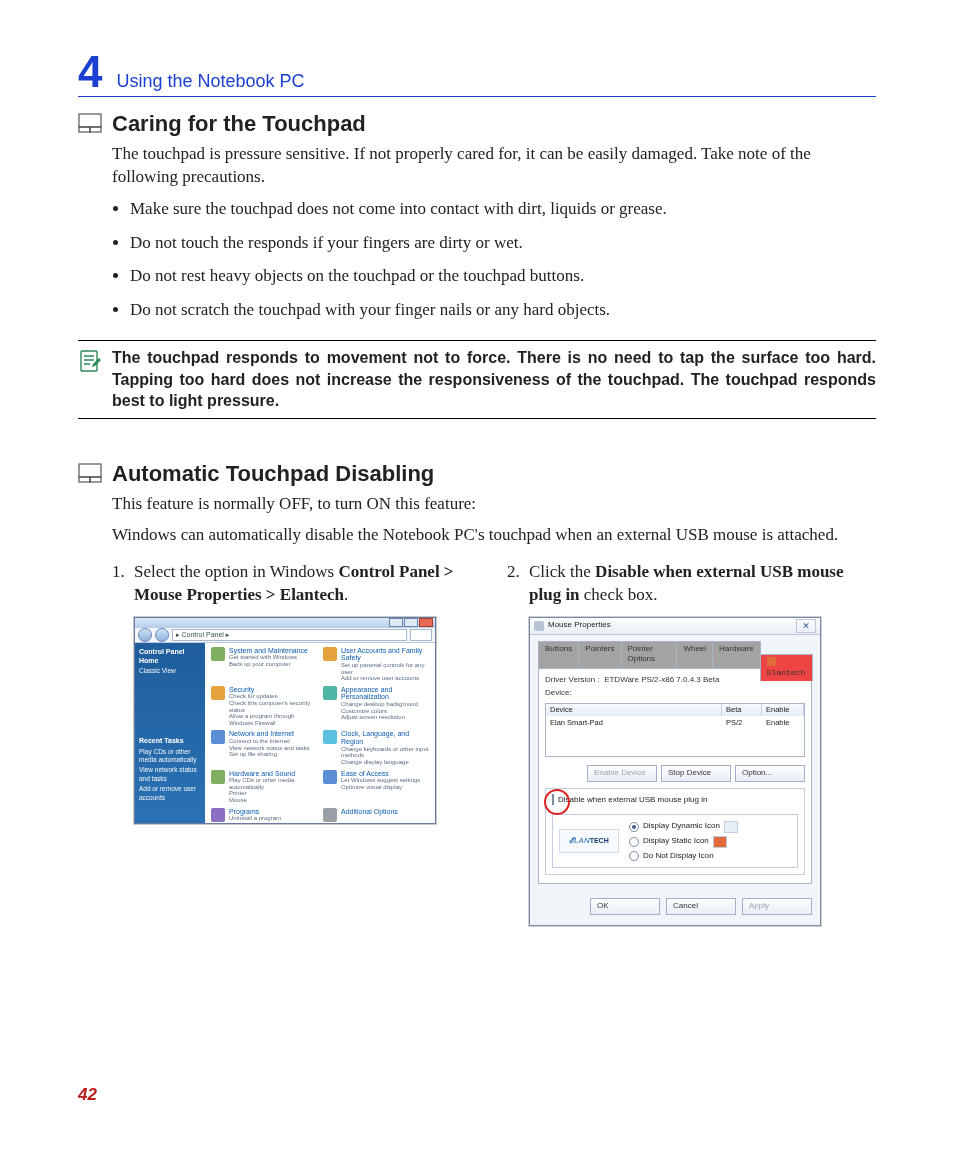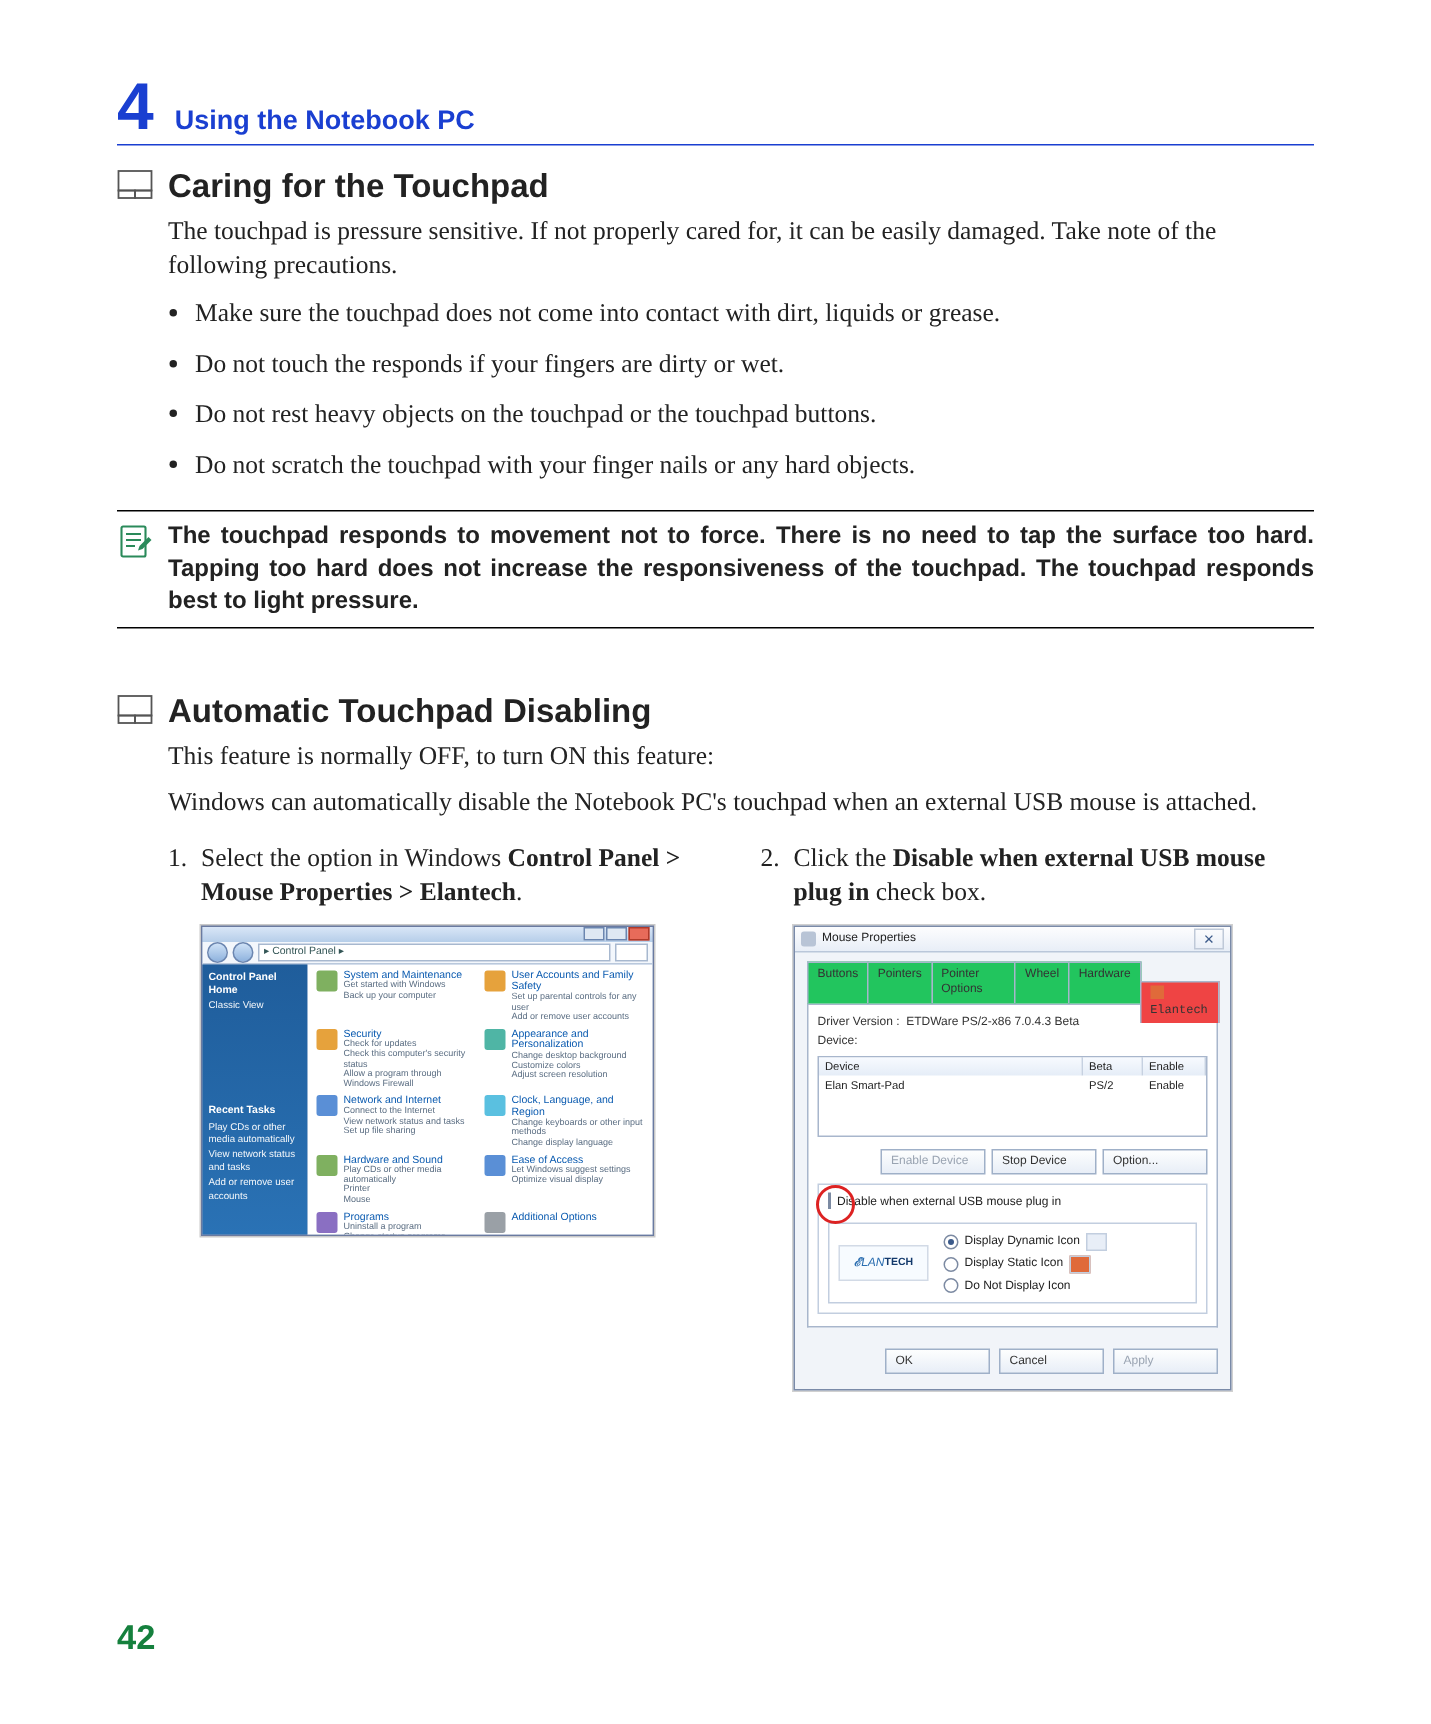--- a/index.html
+++ b/index.html
@@ -26,21 +26,21 @@
   .chapter-num {
     font-family: Arial, Helvetica, sans-serif;
     font-weight: 700;
     color: #1a3fd1;
     font-size: 44px;
     line-height: 1;
     margin-right: 14px;
   }
   .chapter-title {
     font-family: Arial, Helvetica, sans-serif;
-    font-weight: 700;
+    font-weight: 400;
     color: #1a3fd1;
     font-size: 18px;
   }
   .section {
     display: flex;
     align-items: flex-start;
     margin-top: 6px;
   }
   .section-icon {
     width: 24px;
@@ -189,21 +189,21 @@
     border-bottom:1px solid #bac7da;
   }
   .dlg-title .l { display:flex; align-items:center; gap:4px; color:#222;text-align:right;}
   .mouse-ico{ width:10px;height:10px;background:#b8c4d6;border-radius:2px;}
   .dlg-close{ width:18px;height:12px;border:1px solid #bfc9d8;color:#3b5a8a;
     display:flex;align-items:center;justify-content:center;font-size:9px;}
   .dlg-body{ padding:6px 8px 8px 8px;}
   .tabs{ display:flex; border-bottom:1px solid #a8b6cc; }
   .tab{
     padding:2px 6px; border:1px solid #a8b6cc; border-bottom:none;
-    background:#22c55e; margin-right:-1px; color:#333;
+    background:#a3a3a3; margin-right:-1px; color:#333;
   }
   .tab.active{
     background:#ef4444; position:relative; top:13px; font-weight:400;font-family:Liberation Mono, monospace;
   }
   .tab .badge{
     display:inline-block;width:9px;height:9px;background:#e06a3a;
     margin-right:3px; vertical-align:-1px;
   }
   .tab-pane{
     border:1px solid #a8b6cc; border-top:none; background:#fff;
@@ -261,21 +261,21 @@
   .radio.sel::after{content:"";width:4px;height:4px;background:#3b5a8a;border-radius:50%;}
   .sw{ width:12px;height:10px;border:1px solid #c2cedf;background:#e8eef7;}
   .sw.orange{background:#e06a3a;}
   .dlg-foot{
     display:flex; justify-content:flex-end; gap:6px; padding:6px 8px 10px;
   }
 
   .page-num{
     position:absolute; left:78px; bottom:44px;
     font-family: Arial, Helvetica, sans-serif;
-    font-weight:700; color:#15803d; font-size:23px;
+    font-weight:700; color:#b91c1c; font-size:17px;font-style:italic;
   }
 </style>
 </head>
 <body>
 
 <div class="page">
 
   <div class="chapter-bar">
     <div class="chapter-num">4</div>
     <div class="chapter-title">Using the Notebook PC</div>

